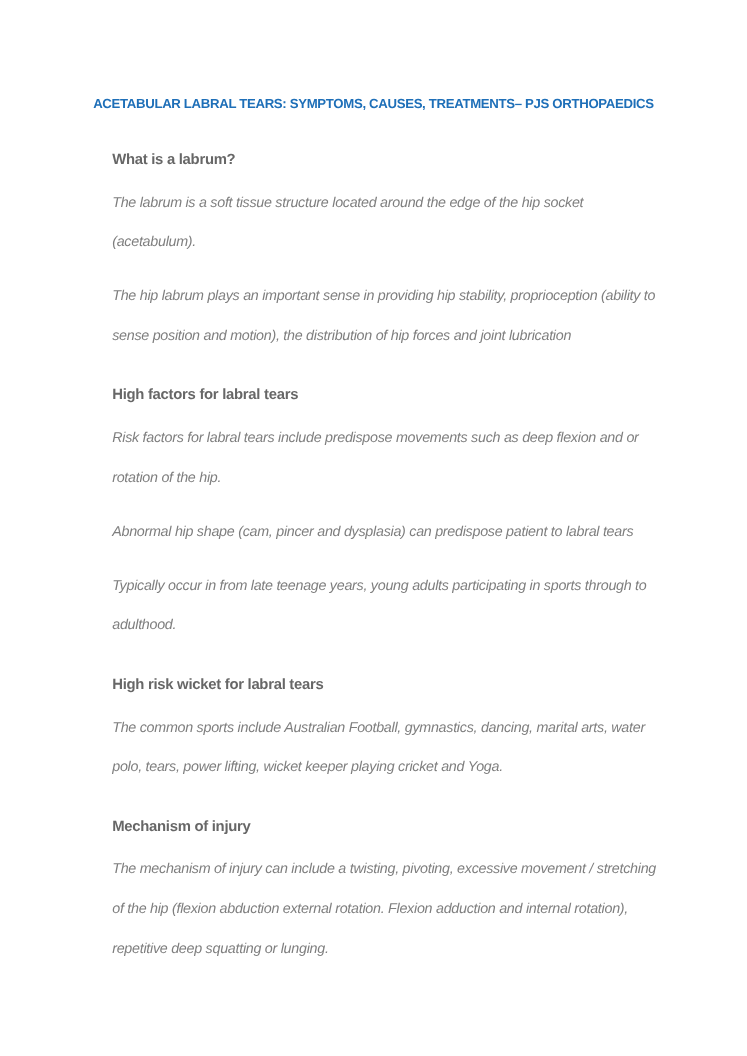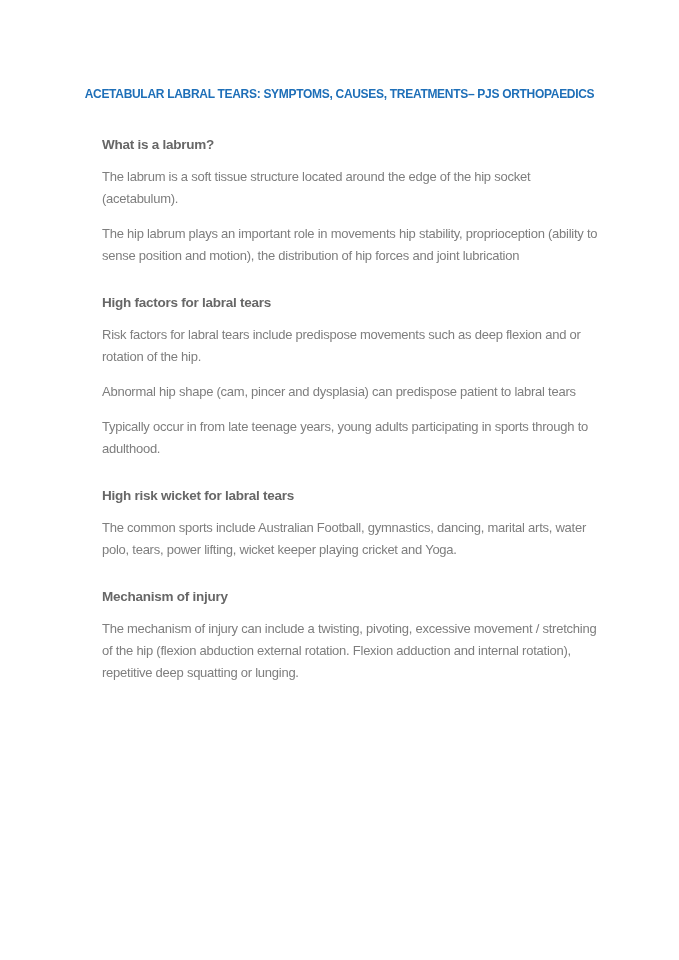--- a/index.html
+++ b/index.html
@@ -38,36 +38,37 @@
     font-weight: bold;
     font-size: 13.5px;
     margin-top: 27px;
     line-height: 17px;
   }
   .content > .section:first-child .section-heading {
     margin-top: 25px;
   }
   .para {
     margin-top: 13px;
-    line-height: 22px;
+    line-height: 36px;
+    font-style: italic;
   }
 </style>
 </head>
 <body>
 
 <div class="page">
 
   <h1 class="doc-title">ACETABULAR LABRAL TEARS: SYMPTOMS, CAUSES, TREATMENTS– PJS ORTHOPAEDICS</h1>
 
   <div class="content">
 
     <div class="section">
       <h2 class="section-heading">What is a labrum?</h2>
       <p class="para">The labrum is a soft tissue structure located around the edge of the hip socket (acetabulum).</p>
-      <p class="para">The hip labrum plays an important role in movements hip stability, proprioception (ability to sense position and motion), the distribution of hip forces and joint lubrication</p>
+      <p class="para">The hip labrum plays an important sense in providing hip stability, proprioception (ability to sense position and motion), the distribution of hip forces and joint lubrication</p>
     </div>
 
     <div class="section">
       <h2 class="section-heading">High factors for labral tears</h2>
       <p class="para">Risk factors for labral tears include predispose movements such as deep flexion and or rotation of the hip.</p>
       <p class="para">Abnormal hip shape (cam, pincer and dysplasia) can predispose patient to labral tears</p>
       <p class="para">Typically occur in from late teenage years, young adults participating in sports through to adulthood.</p>
     </div>
 
     <div class="section">

